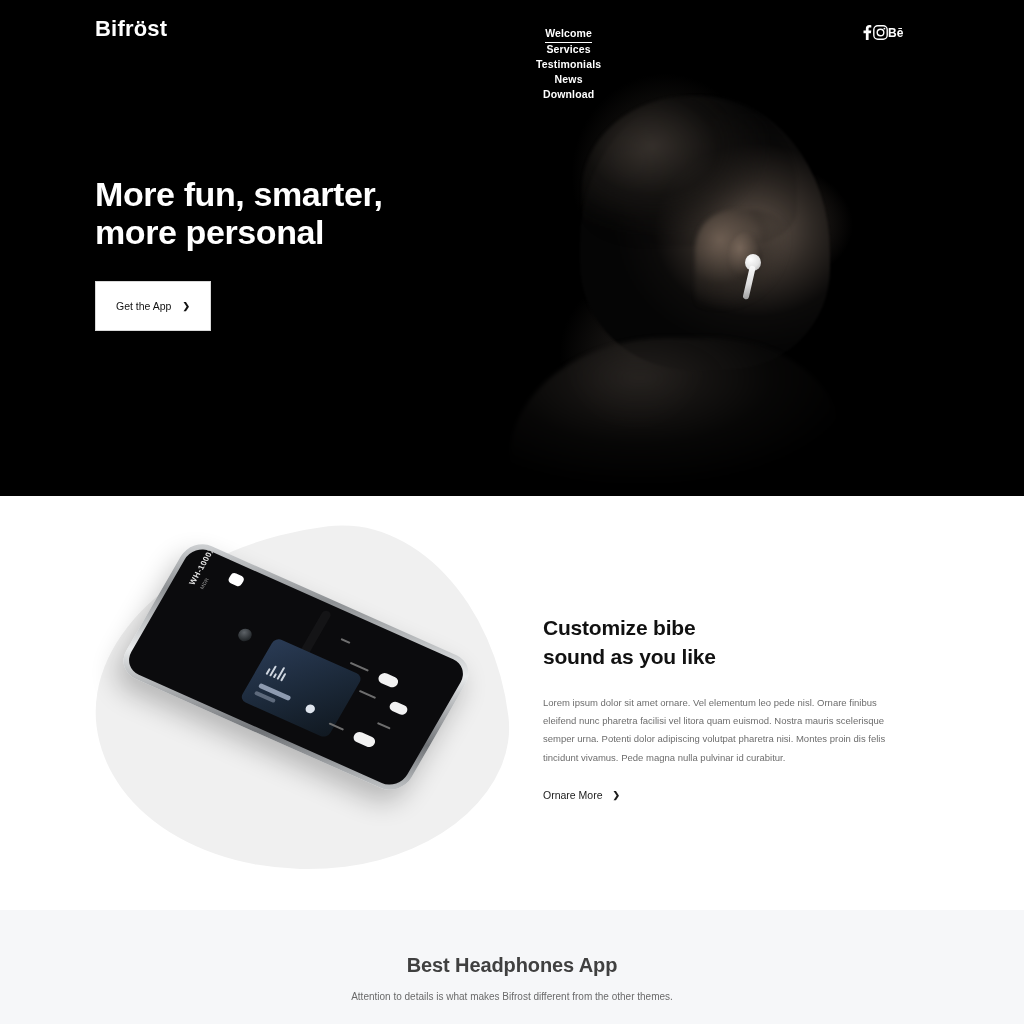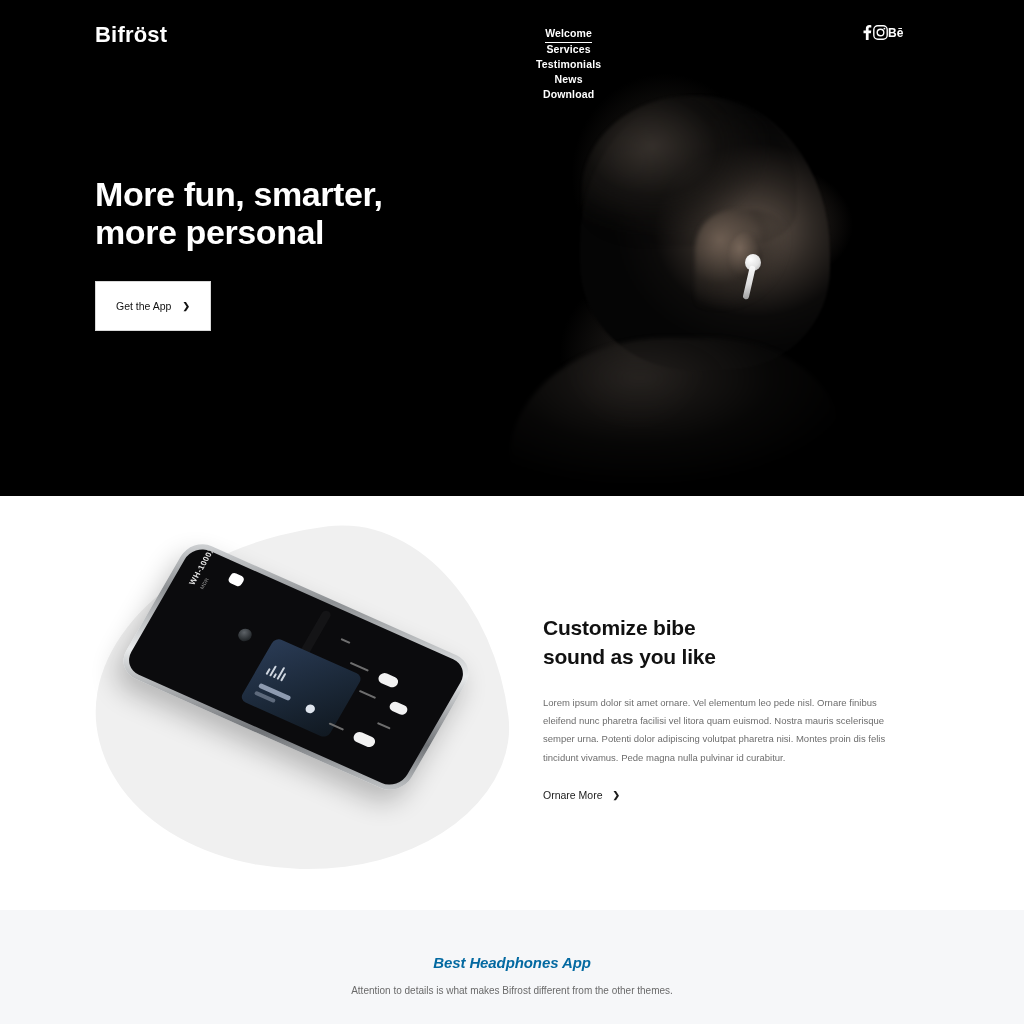--- a/index.html
+++ b/index.html
@@ -69,21 +69,21 @@
     background:linear-gradient(160deg,#fbfbfb 0%, #dedede 55%, #9c9c9c 100%);
     transform:rotate(13deg); transform-origin:top center;
   }
 
   
   .navbar {
     position:absolute; left:0; top:0; width:1024px; height:70px;
     display:flex; align-items:center; z-index:5;
   }
   .logo {
-    position:absolute; left:95px; top:22px;
+    position:absolute; left:95px; top:16px;
     color:#ffffff; font-size:22px; font-weight:bold; letter-spacing:0.2px;text-align:right;
   }
   .nav-links {
     position:absolute; left:536px; top:27px;
     display:flex; align-items:center; gap:0;flex-direction:column;
   }
   .nav-link {
     color:#ffffff; font-size:10.5px; font-weight:bold; letter-spacing:0.15px;
     margin-right:28px; white-space:nowrap; text-decoration:none; padding-bottom:3px;
   }
@@ -180,21 +180,21 @@
     margin-top:22px; display:inline-flex; align-items:center; gap:10px;
     color:#1b1b1b; font-size:10.5px; cursor:pointer; text-decoration:none;
   }
 
   
   .promo {
     position:relative; width:1024px; height:114px; background:#f6f7f9;
     display:flex; flex-direction:column; align-items:center;
     padding-top:44px;
   }
-  .promo-title { color:#0369a1; font-size:15px; font-weight:bold; letter-spacing:-0.1px;font-style:italic; }
+  .promo-title { color:#404040; font-size:20px; font-weight:bold; letter-spacing:-0.1px; }
   .promo-sub { color:#6a6a6a; font-size:10px; margin-top:14px; }
 </style>
 </head>
 <body>
 
 <div class="page">
 
   <section class="hero">
 
     <div class="hero-photo">

